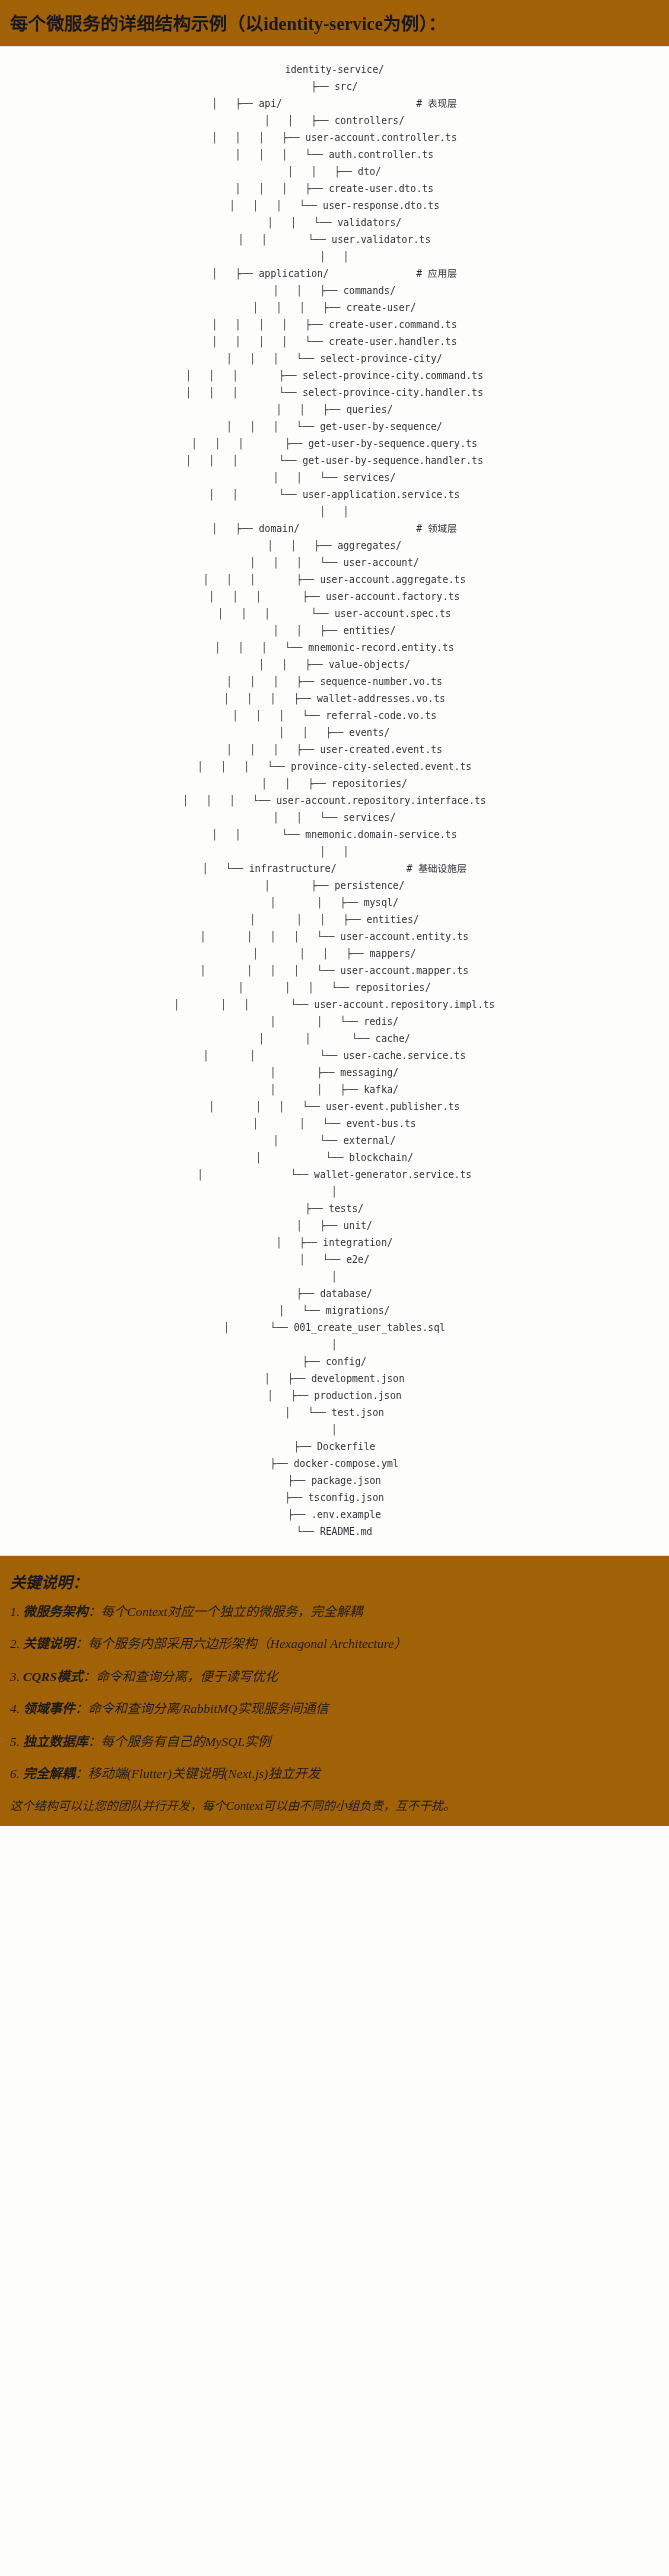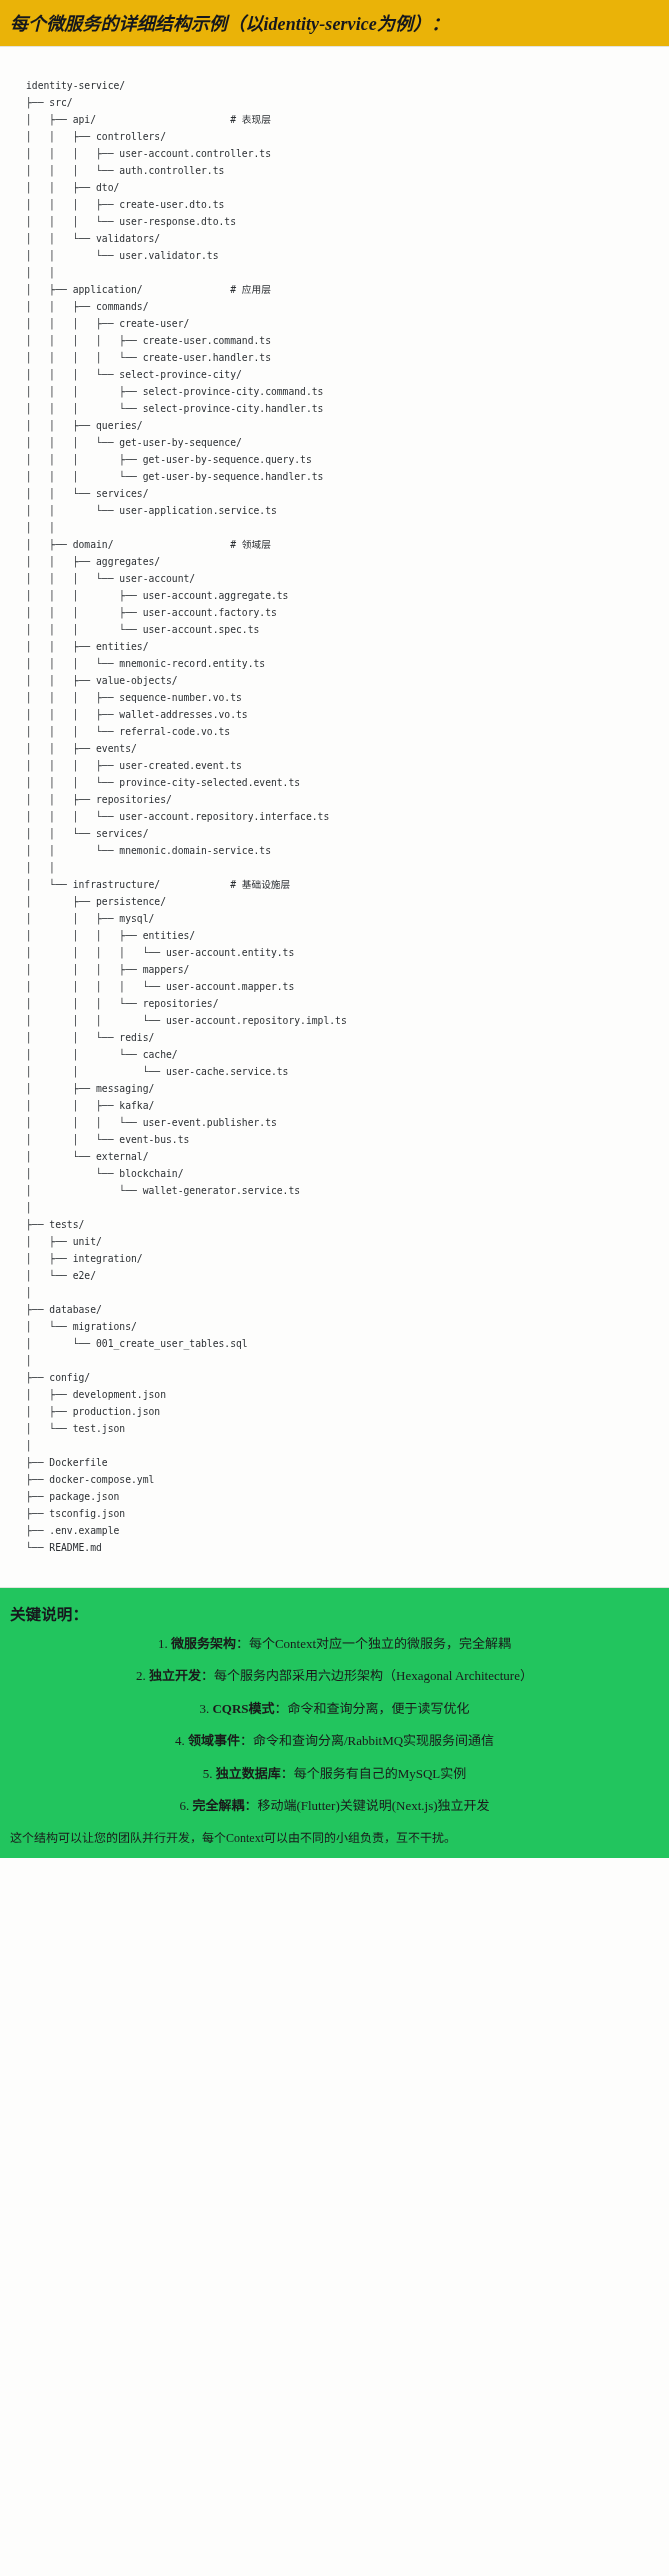--- a/index.html
+++ b/index.html
@@ -15,73 +15,73 @@
     -webkit-font-smoothing: antialiased;
   }
   .page {
     width: 669px;
     box-sizing: border-box;
     background: #fdfdfc;
   }
 
   
   .header-band {
-    background: #eab308;
+    background: #a16207;
     border-bottom: 0.6px solid #e3e3de;
     padding: 12.5px 10px 11.3px 10px;
     box-sizing: border-box;
-    font-style: italic;
   }
   .header-title {
     font-family: "Liberation Serif", "DejaVu Serif", serif;
     font-weight: bold;
     font-size: 18px;
     line-height: 1.25;
     color: #16181d;
     margin: 0;
     letter-spacing: 0.1px;
   }
 
   
   .tree-block {
     background: #fdfdfc;
     padding: 13.8px 10px 15px 10px;
     box-sizing: border-box;
     border-bottom: 0.6px solid #e3e3de;
   }
   .tree-pre {
-    margin: 16px;
+    margin: 0;
     font-family: "DejaVu Sans Mono", "Liberation Mono", monospace;
     font-size: 9.7px;
     line-height: 17px;
     color: #2b2f33;
     white-space: pre;
     letter-spacing: 0px;
     tab-size: 4;
+    text-align: center;
   }
 
   
   .notes-band {
-    background: #22c55e;
+    background: #a16207;
     padding: 13.8px 10px 11.3px 10px;
     box-sizing: border-box;
+    font-style: italic;
   }
   .notes-title {
     font-family: "Liberation Serif", "DejaVu Serif", serif;
     font-weight: bold;
     font-size: 15.6px;
     color: #16181d;
     margin: 0 0 10px 0;
   }
   ol.notes-list {
     list-style: none;
     counter-reset: noteidx;
     margin: 0;
     padding: 0;
-    text-align: center;
   }
   ol.notes-list > li {
     counter-increment: noteidx;
     font-size: 13px;
     line-height: 1.5;
     color: #1a1a1a;
     margin: 0 0 13px 0;
     padding-left: 0;
   }
   ol.notes-list > li::before {
@@ -197,21 +197,21 @@
 ├── package.json
 ├── tsconfig.json
 ├── .env.example
 └── README.md</pre>
   </div>
 
   <div class="notes-band">
     <h2 class="notes-title">关键说明：</h2>
     <ol class="notes-list">
       <li><span class="note-term">微服务架构</span><span class="note-desc">：每个Context对应一个独立的微服务，完全解耦</span></li>
-      <li><span class="note-term">独立开发</span><span class="note-desc">：每个服务内部采用六边形架构（Hexagonal Architecture）</span></li>
+      <li><span class="note-term">关键说明</span><span class="note-desc">：每个服务内部采用六边形架构（Hexagonal Architecture）</span></li>
       <li><span class="note-term">CQRS模式</span><span class="note-desc">：命令和查询分离，便于读写优化</span></li>
       <li><span class="note-term">领域事件</span><span class="note-desc">：命令和查询分离/RabbitMQ实现服务间通信</span></li>
       <li><span class="note-term">独立数据库</span><span class="note-desc">：每个服务有自己的MySQL实例</span></li>
       <li><span class="note-term">完全解耦</span><span class="note-desc">：移动端(Flutter)关键说明(Next.js)独立开发</span></li>
     </ol>
     <p class="notes-footer">这个结构可以让您的团队并行开发，每个Context可以由不同的小组负责，互不干扰。</p>
   </div>
 
 </div>
 

